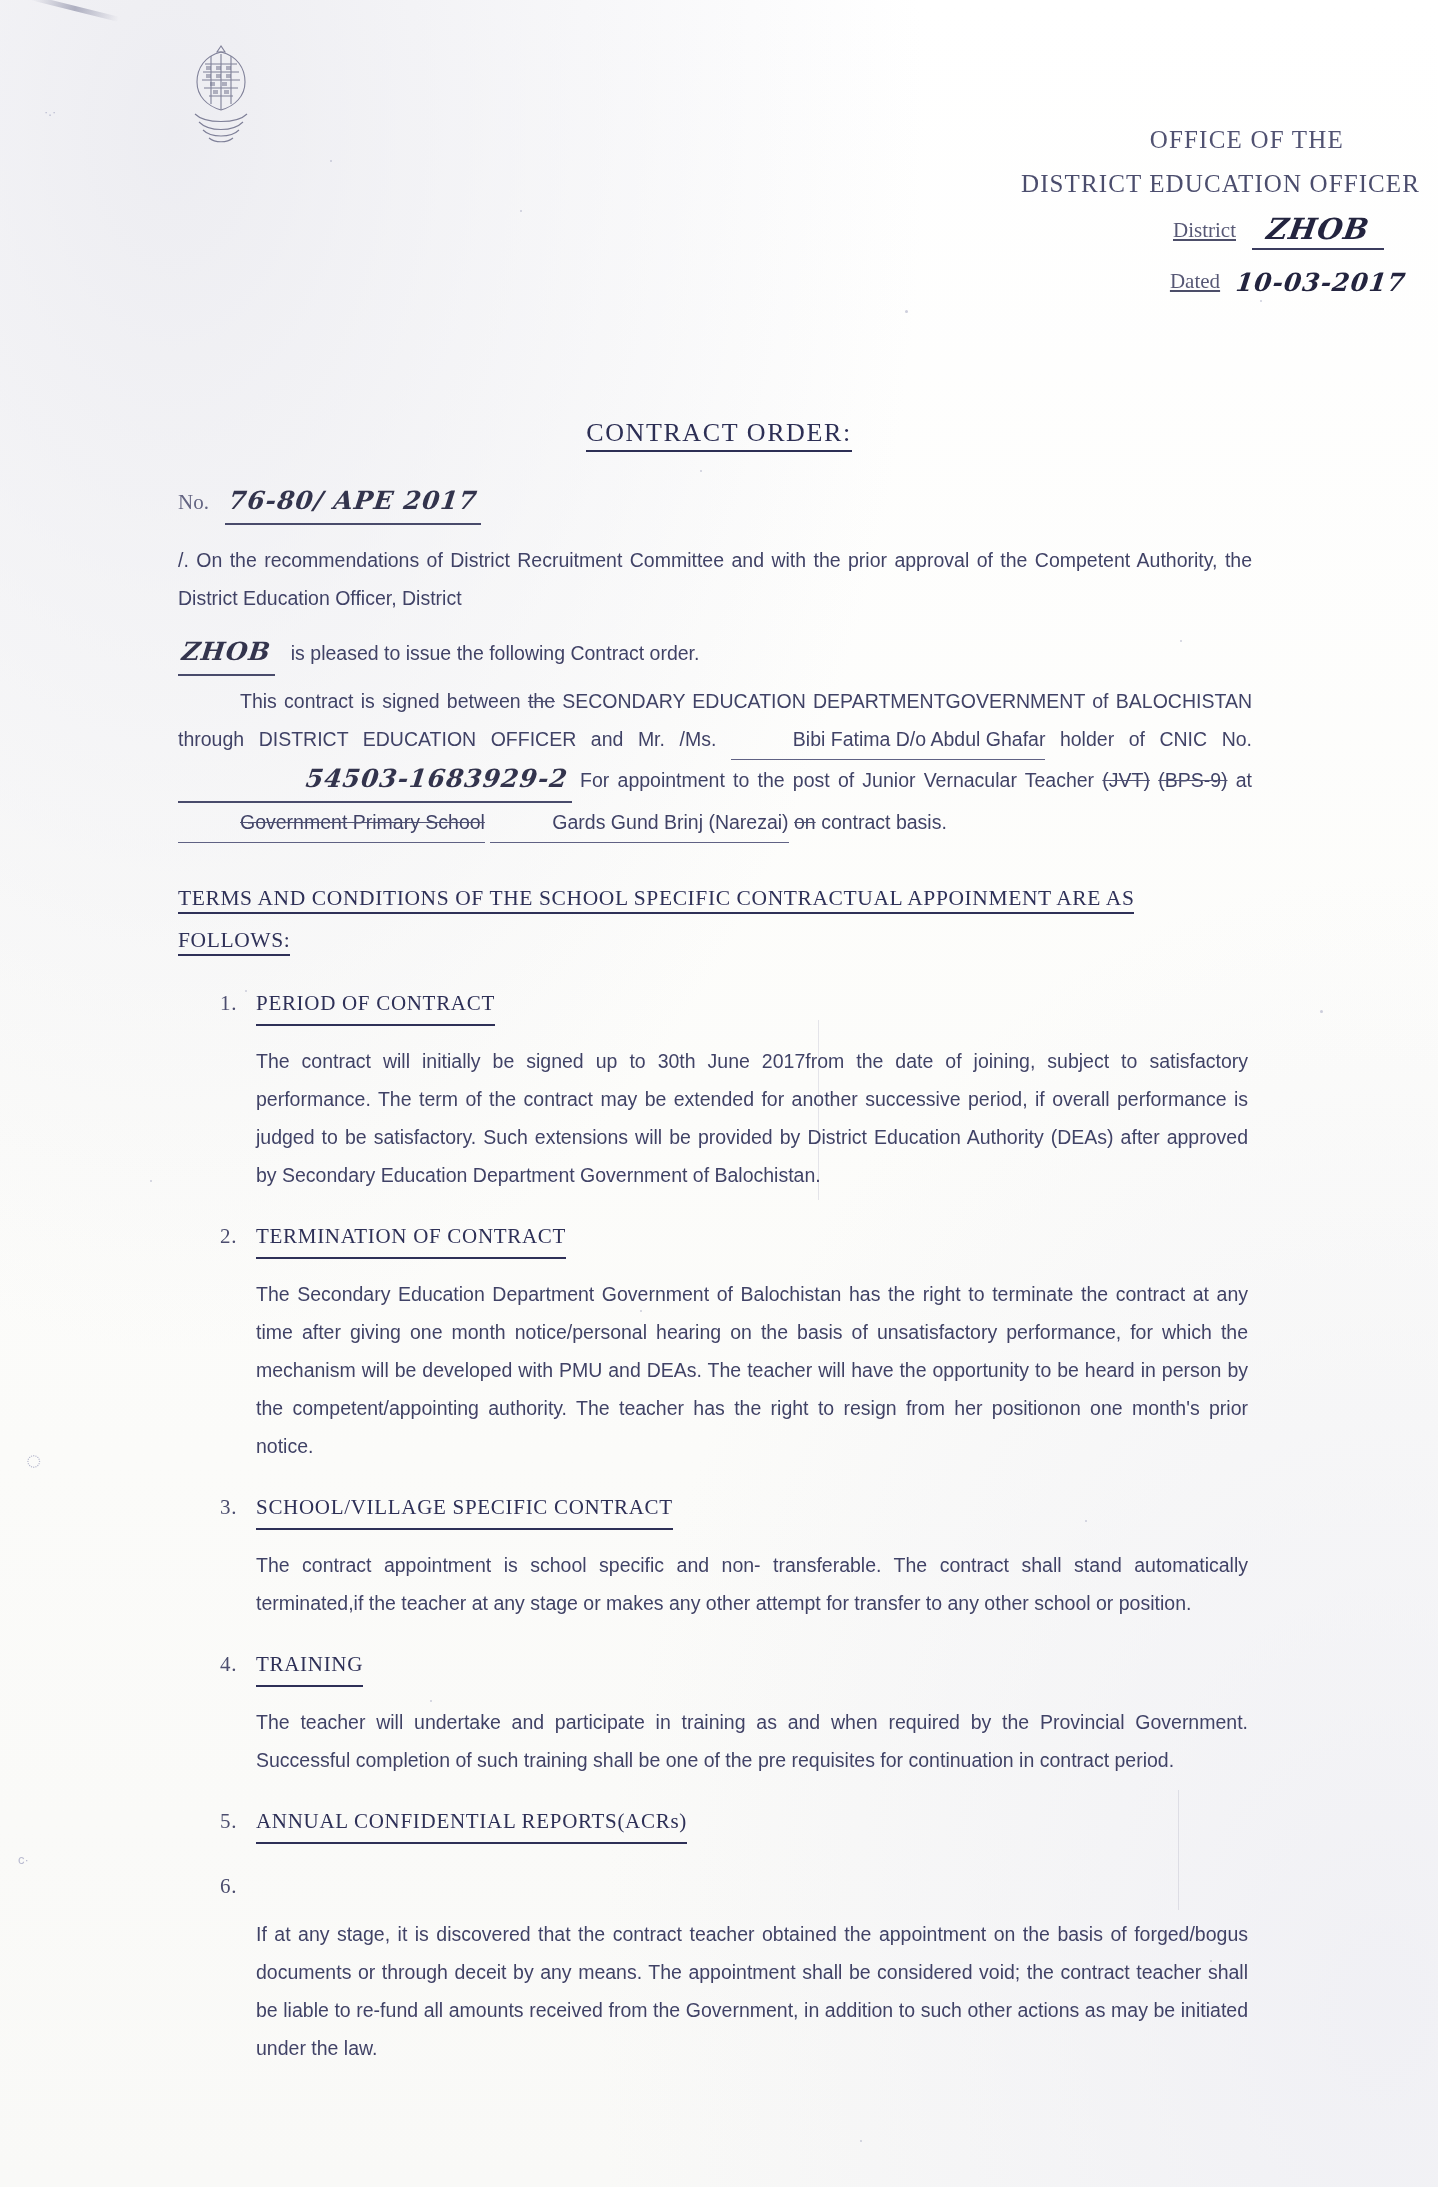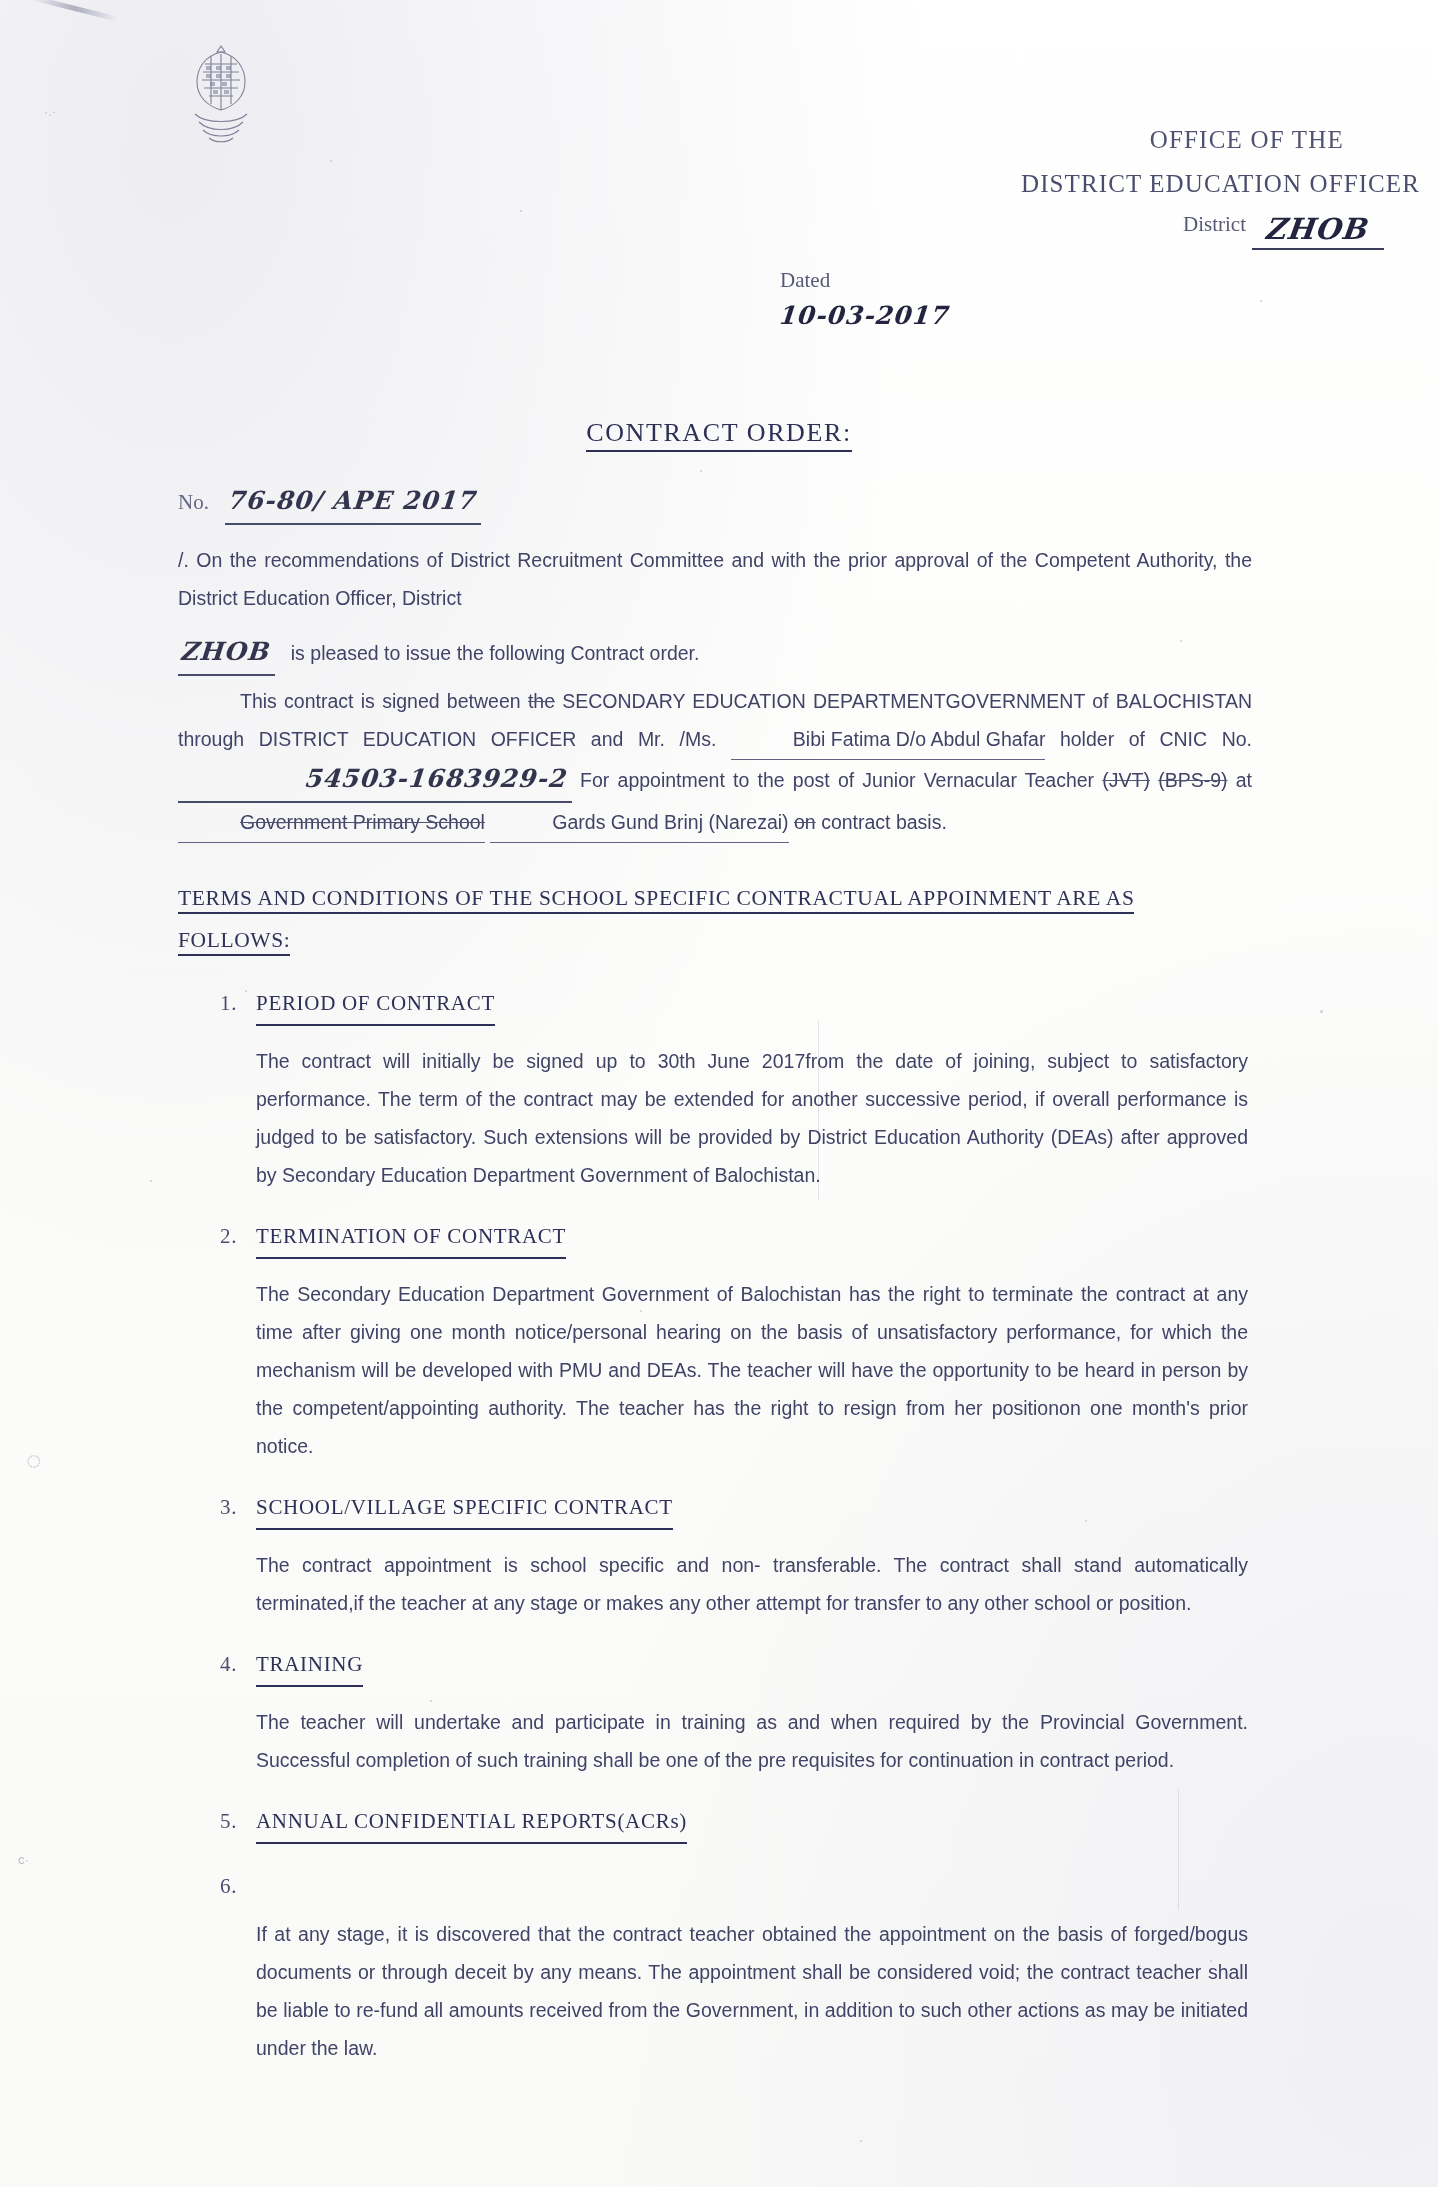--- a/index.html
+++ b/index.html
@@ -83,25 +83,26 @@
     font-size: 25px;
     letter-spacing: 1.1px;
     color: #33355a;
     opacity: .88;
     margin-top: 16px;
   }
   .field-row {
     margin-top: 14px;
     display: flex;
     justify-content: flex-end;
-    align-items: flex-start;
-    gap: 6px;
+    align-items: center;
+    gap: 16px;
     margin-right: 36px;
-  }
-  .field-row.date-row { margin-right: 14px; margin-top: 18px; flex-direction: column; }
+    text-decoration: underline;
+  }
+  .field-row.date-row { margin-right: 14px; margin-top: 18px; }
   .field-label {
     font-family: "Liberation Serif", serif;
     font-size: 21px;
     color: #3a3c5e;
     opacity: .85;
     padding-bottom: 2px;
   }
   .hand {
     font-family: "DejaVu Serif", serif;
     font-style: italic;

